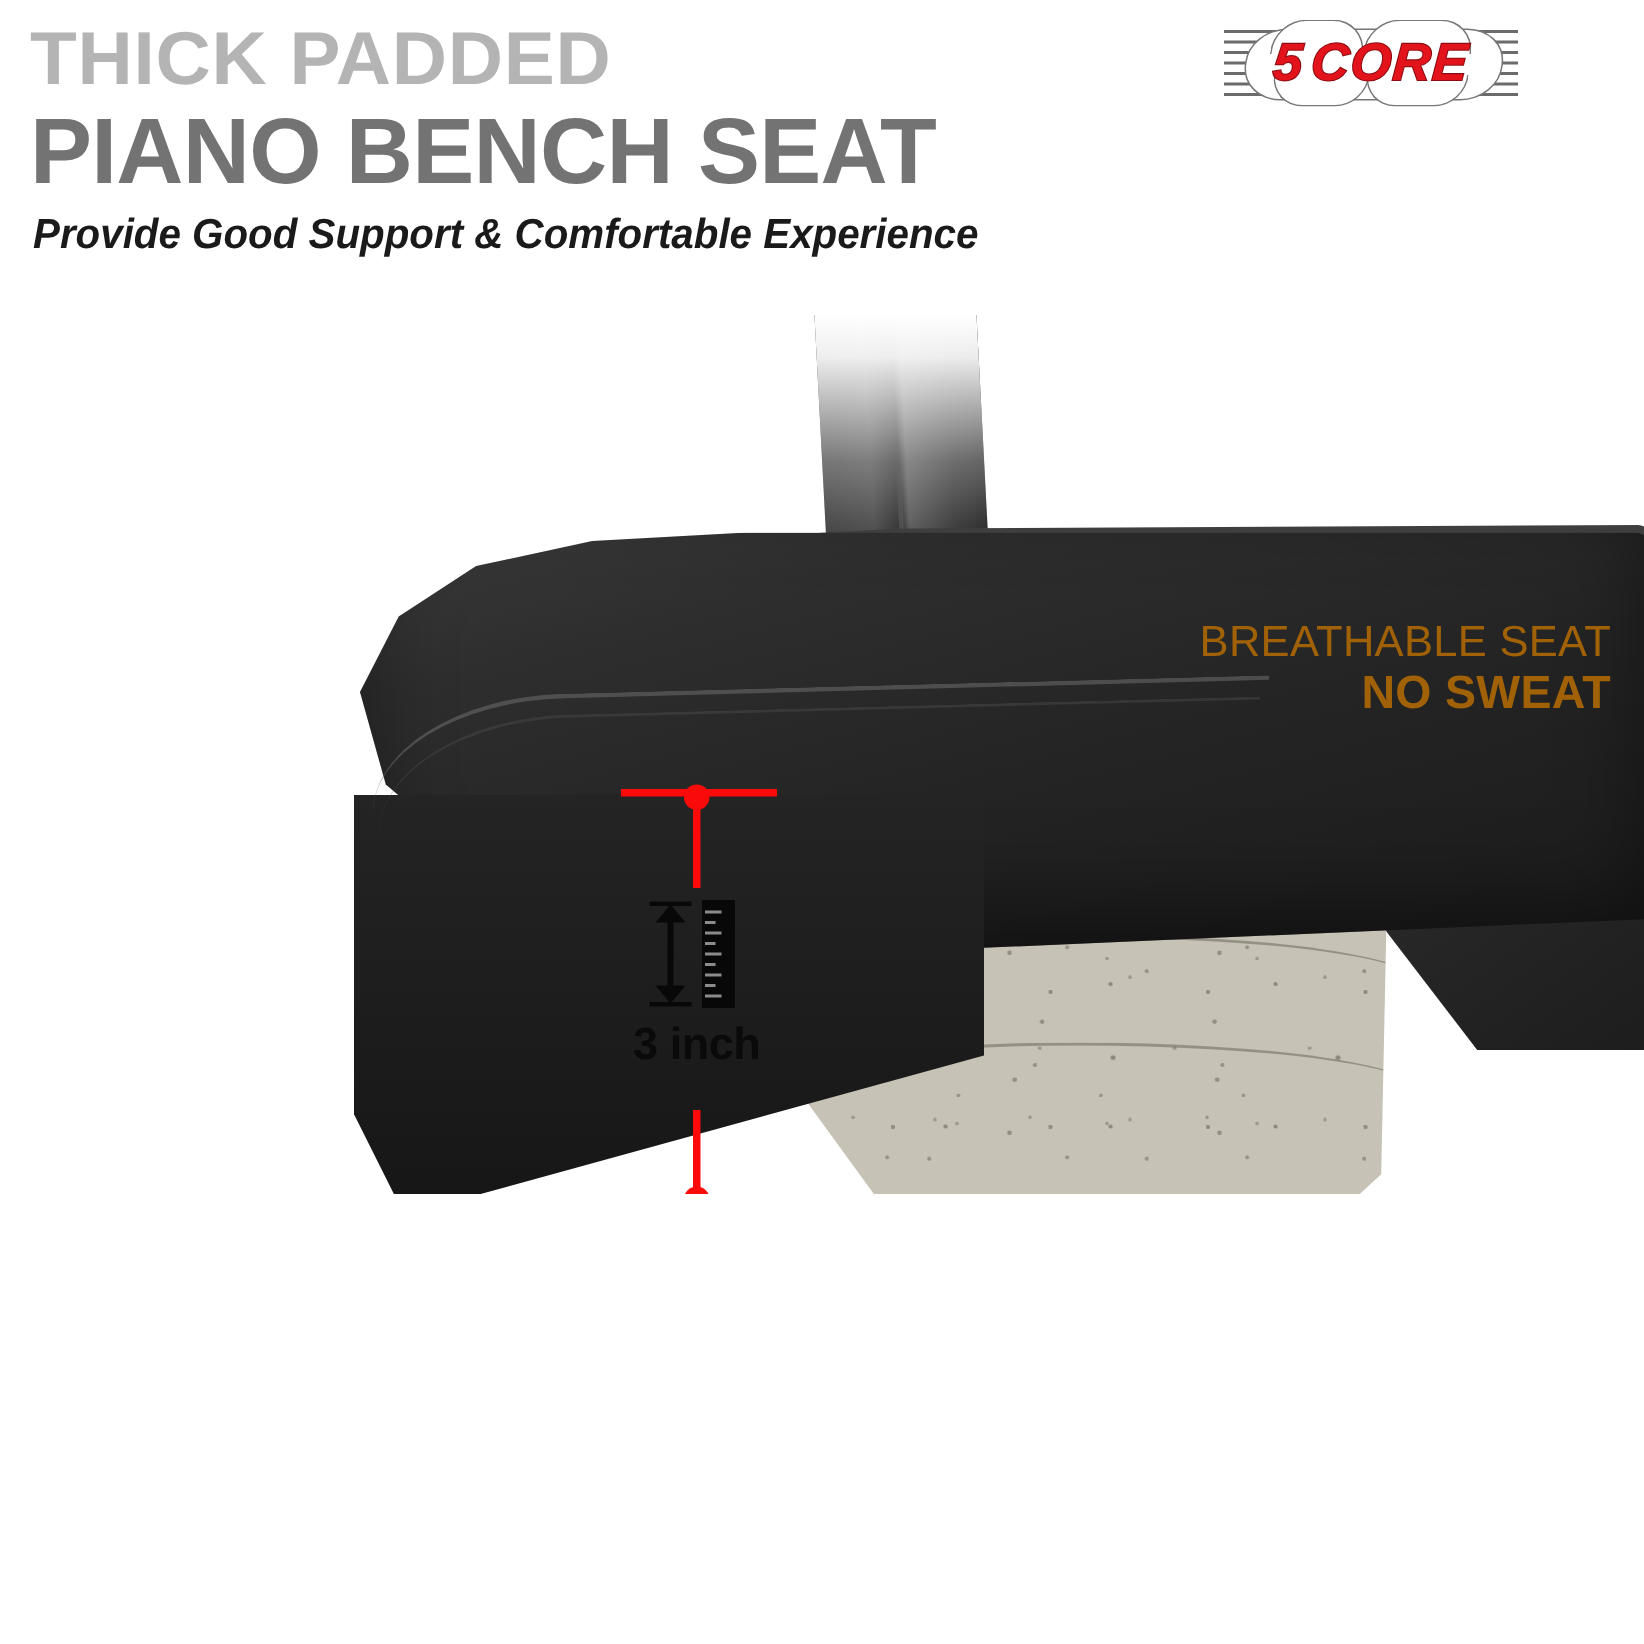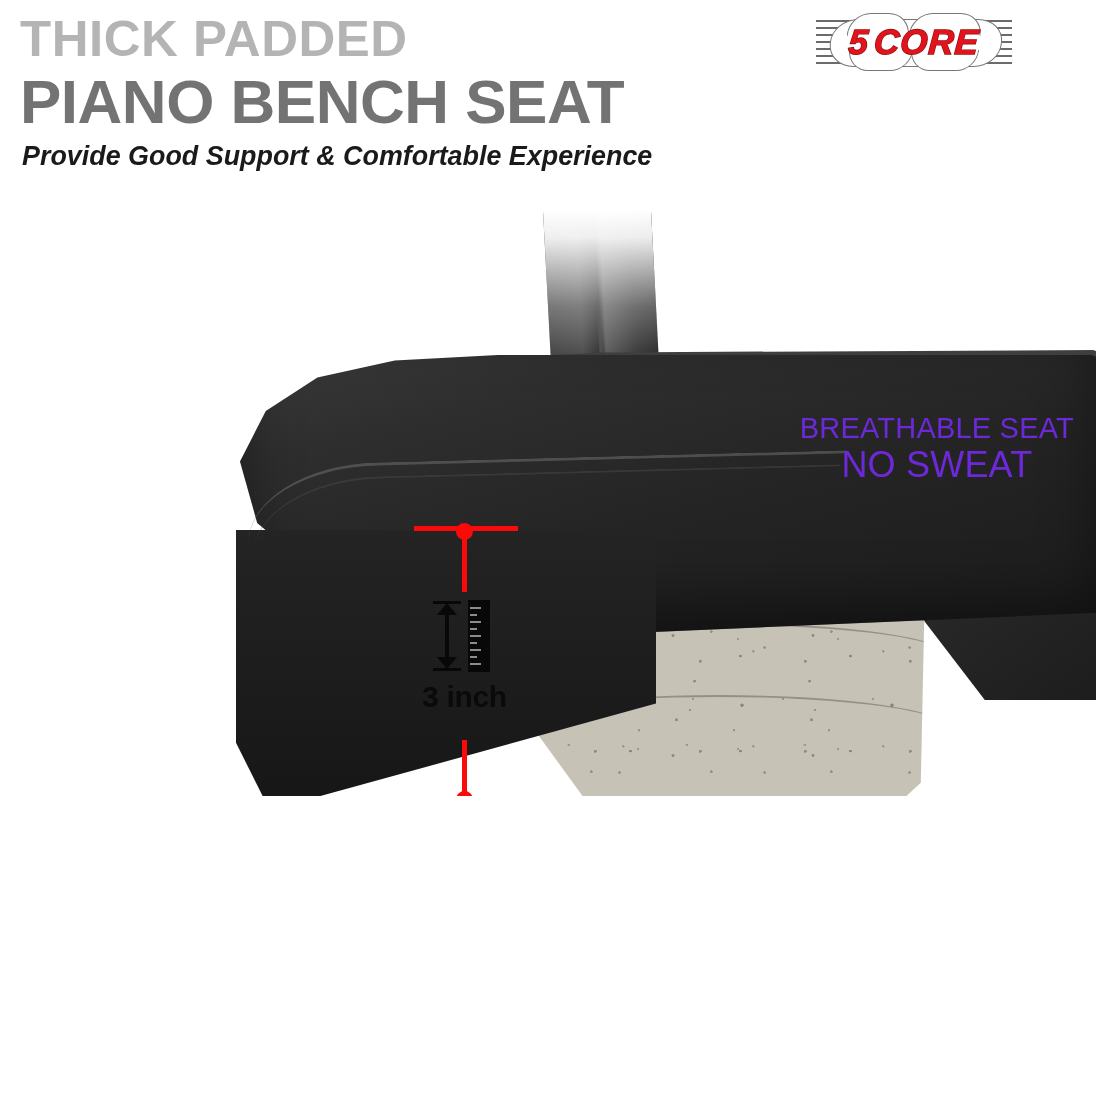--- a/index.html
+++ b/index.html
@@ -310,25 +310,25 @@
   .ruler-arrow .cap.b{bottom:0;}
 
   .meas-label{
     position:absolute;left:422px;top:680px;
     font-size:30px;font-weight:bold;color:#0a0a0a;
     letter-spacing:-0.3px;white-space:nowrap;
   }
 
   
   .breath{
-    position:absolute;right:22px;top:412px;text-align:center;
-    color:#6d28d9;line-height:1.12;
+    position:absolute;right:22px;top:412px;text-align:right;
+    color:#a16207;line-height:1.12;
   }
   .breath-1{font-size:29px;font-weight:500;letter-spacing:0.2px;white-space:nowrap;}
-  .breath-2{font-size:36px;font-weight:normal;letter-spacing:0.2px;white-space:nowrap;margin-top:1px;}
+  .breath-2{font-size:31px;font-weight:bold;letter-spacing:0.2px;white-space:nowrap;margin-top:1px;}
 </style>
 </head>
 <body>
 
 <div id="stage">
 
   <div class="headline-block">
     <div class="headline-eyebrow">THICK PADDED</div>
     <div class="headline-main">PIANO BENCH SEAT</div>
     <div class="headline-sub">Provide Good Support &amp; Comfortable Experience</div>

